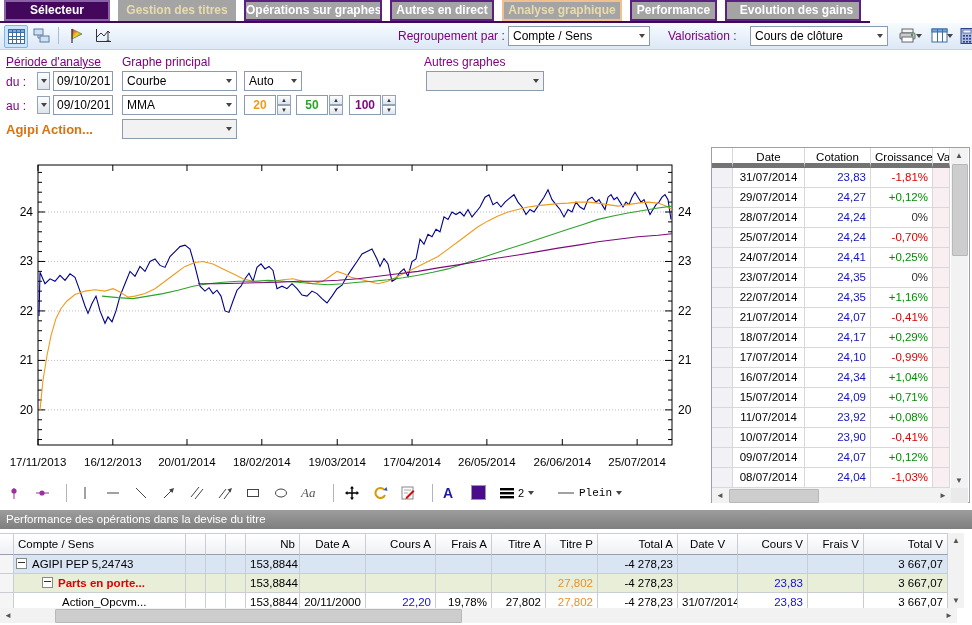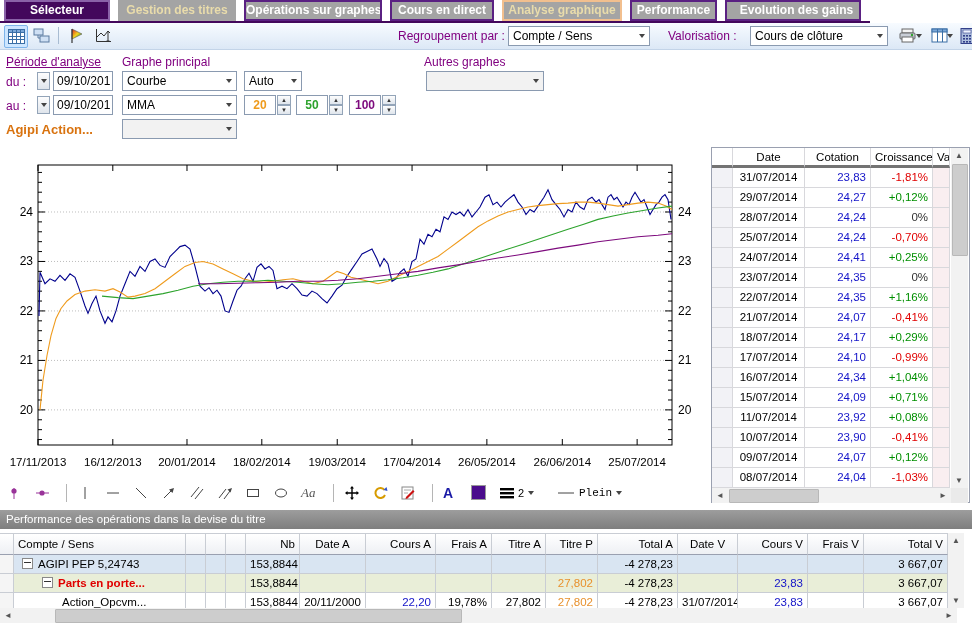--- a/index.html
+++ b/index.html
@@ -38,21 +38,21 @@
   .spin .btns{width:14px;display:flex;flex-direction:column;margin-left:1px;}
   .spin .btns div{flex:1;border:1px solid #93a4b8;background:linear-gradient(#fdfdfd,#dfe5ec);font-size:6px;line-height:8px;
                   text-align:center;color:#333;box-sizing:border-box;}
   #agipi{position:absolute;left:6px;top:122px;color:#d9730f;font-weight:bold;font-size:13px;}
 
   
   #quotePanel{left:711px;top:147px;width:259px;height:356px;border:1px solid #9aa0b0;box-sizing:border-box;background:#fff;}
   .qgrid{display:grid;grid-template-columns:21px 72px 66px 62px 17px;}
   .qcell{height:20px;line-height:19px;box-sizing:border-box;border-right:1px solid #d8d8dc;border-bottom:1px solid #d8d8dc;
          padding:0 4px;overflow:hidden;white-space:nowrap;font-size:11.5px;}
-  .qhead .qcell{text-align:center;border-bottom:3px solid #737373;background:#fff;font-size:11.5px;}
+  .qhead .qcell{text-align:center;border-bottom:5px solid #737373;background:#fff;font-size:11.5px;}
   .qsel{background:#f2f2f6;}
   .qdate{text-align:center;}
   .qcot{text-align:right;color:#1414c8;}
   .qcroi{text-align:right;}
   .qva{background:#f9eef0;}
   .pos{color:#008f00;} .neg{color:#e00000;} .zero{color:#333;}
 
   
   .sb{background:#f2f2f2;position:absolute;}
   .sb .thumb{position:absolute;background:#cdcdcd;border:1px solid #b8b8b8;border-radius:1px;}
@@ -82,21 +82,21 @@
 </style>
 </head>
 <body>
 
 <div id="app">
 
   <div id="tabbar" class="abs">
       <div class="tab dark" style="width: 106px;">Sélecteur</div>
       <div class="tab tan" style="width: 118px;">Gestion des titres</div>
       <div class="tab" style="width: 138px;">Opérations sur graphes</div>
-      <div class="tab" style="width: 104px;">Cours en direct</div>
+      <div class="tab" style="width: 104px;">Autres en direct</div>
       <div class="tab active" style="width: 120px;">Analyse graphique</div>
       <div class="tab" style="width: 87px;">Performance</div>
       <div class="tab" style="width: 136px; padding-left: 7px;">Evolution des gains</div>
     </div>
 
   <div id="toolbar" class="abs">
     <div class="tbtn sel" style="left:4px">
       <svg width="17" height="15" viewBox="0 0 17 15">
         <rect x="0.5" y="0.5" width="16" height="14" fill="#fff" stroke="#3a6ea5"></rect>
         <rect x="0.5" y="0.5" width="16" height="3" fill="#7aa7d8" stroke="#3a6ea5"></rect>
@@ -621,21 +621,21 @@
         <div class="ocell o-right">Titre A</div>
         <div class="ocell o-right">Titre P</div>
         <div class="ocell o-right">Total A</div>
         <div class="ocell o-center">Date V</div>
         <div class="ocell o-right">Cours V</div>
         <div class="ocell o-right">Frais V</div>
         <div class="ocell o-right">Total V</div>
       </div>
       <div class="ogrid row-blue">
         <div class="ocell" style="background: rgb(245, 245, 245);"></div>
-        <div class="ocell" style="padding-left: 8px;"><span class="expbox"></span><span>AGIPI PEP 5,24743</span></div>
+        <div class="ocell" style="padding-left: 2px;"><span class="expbox"></span><span>AGIPI PEP 5,24743</span></div>
         <div class="ocell"></div>
         <div class="ocell"></div>
         <div class="ocell"></div>
         <div class="ocell o-right">153,8844</div>
         <div class="ocell"></div>
         <div class="ocell"></div>
         <div class="ocell"></div>
         <div class="ocell"></div>
         <div class="ocell"></div>
         <div class="ocell o-right">-4 278,23</div>

